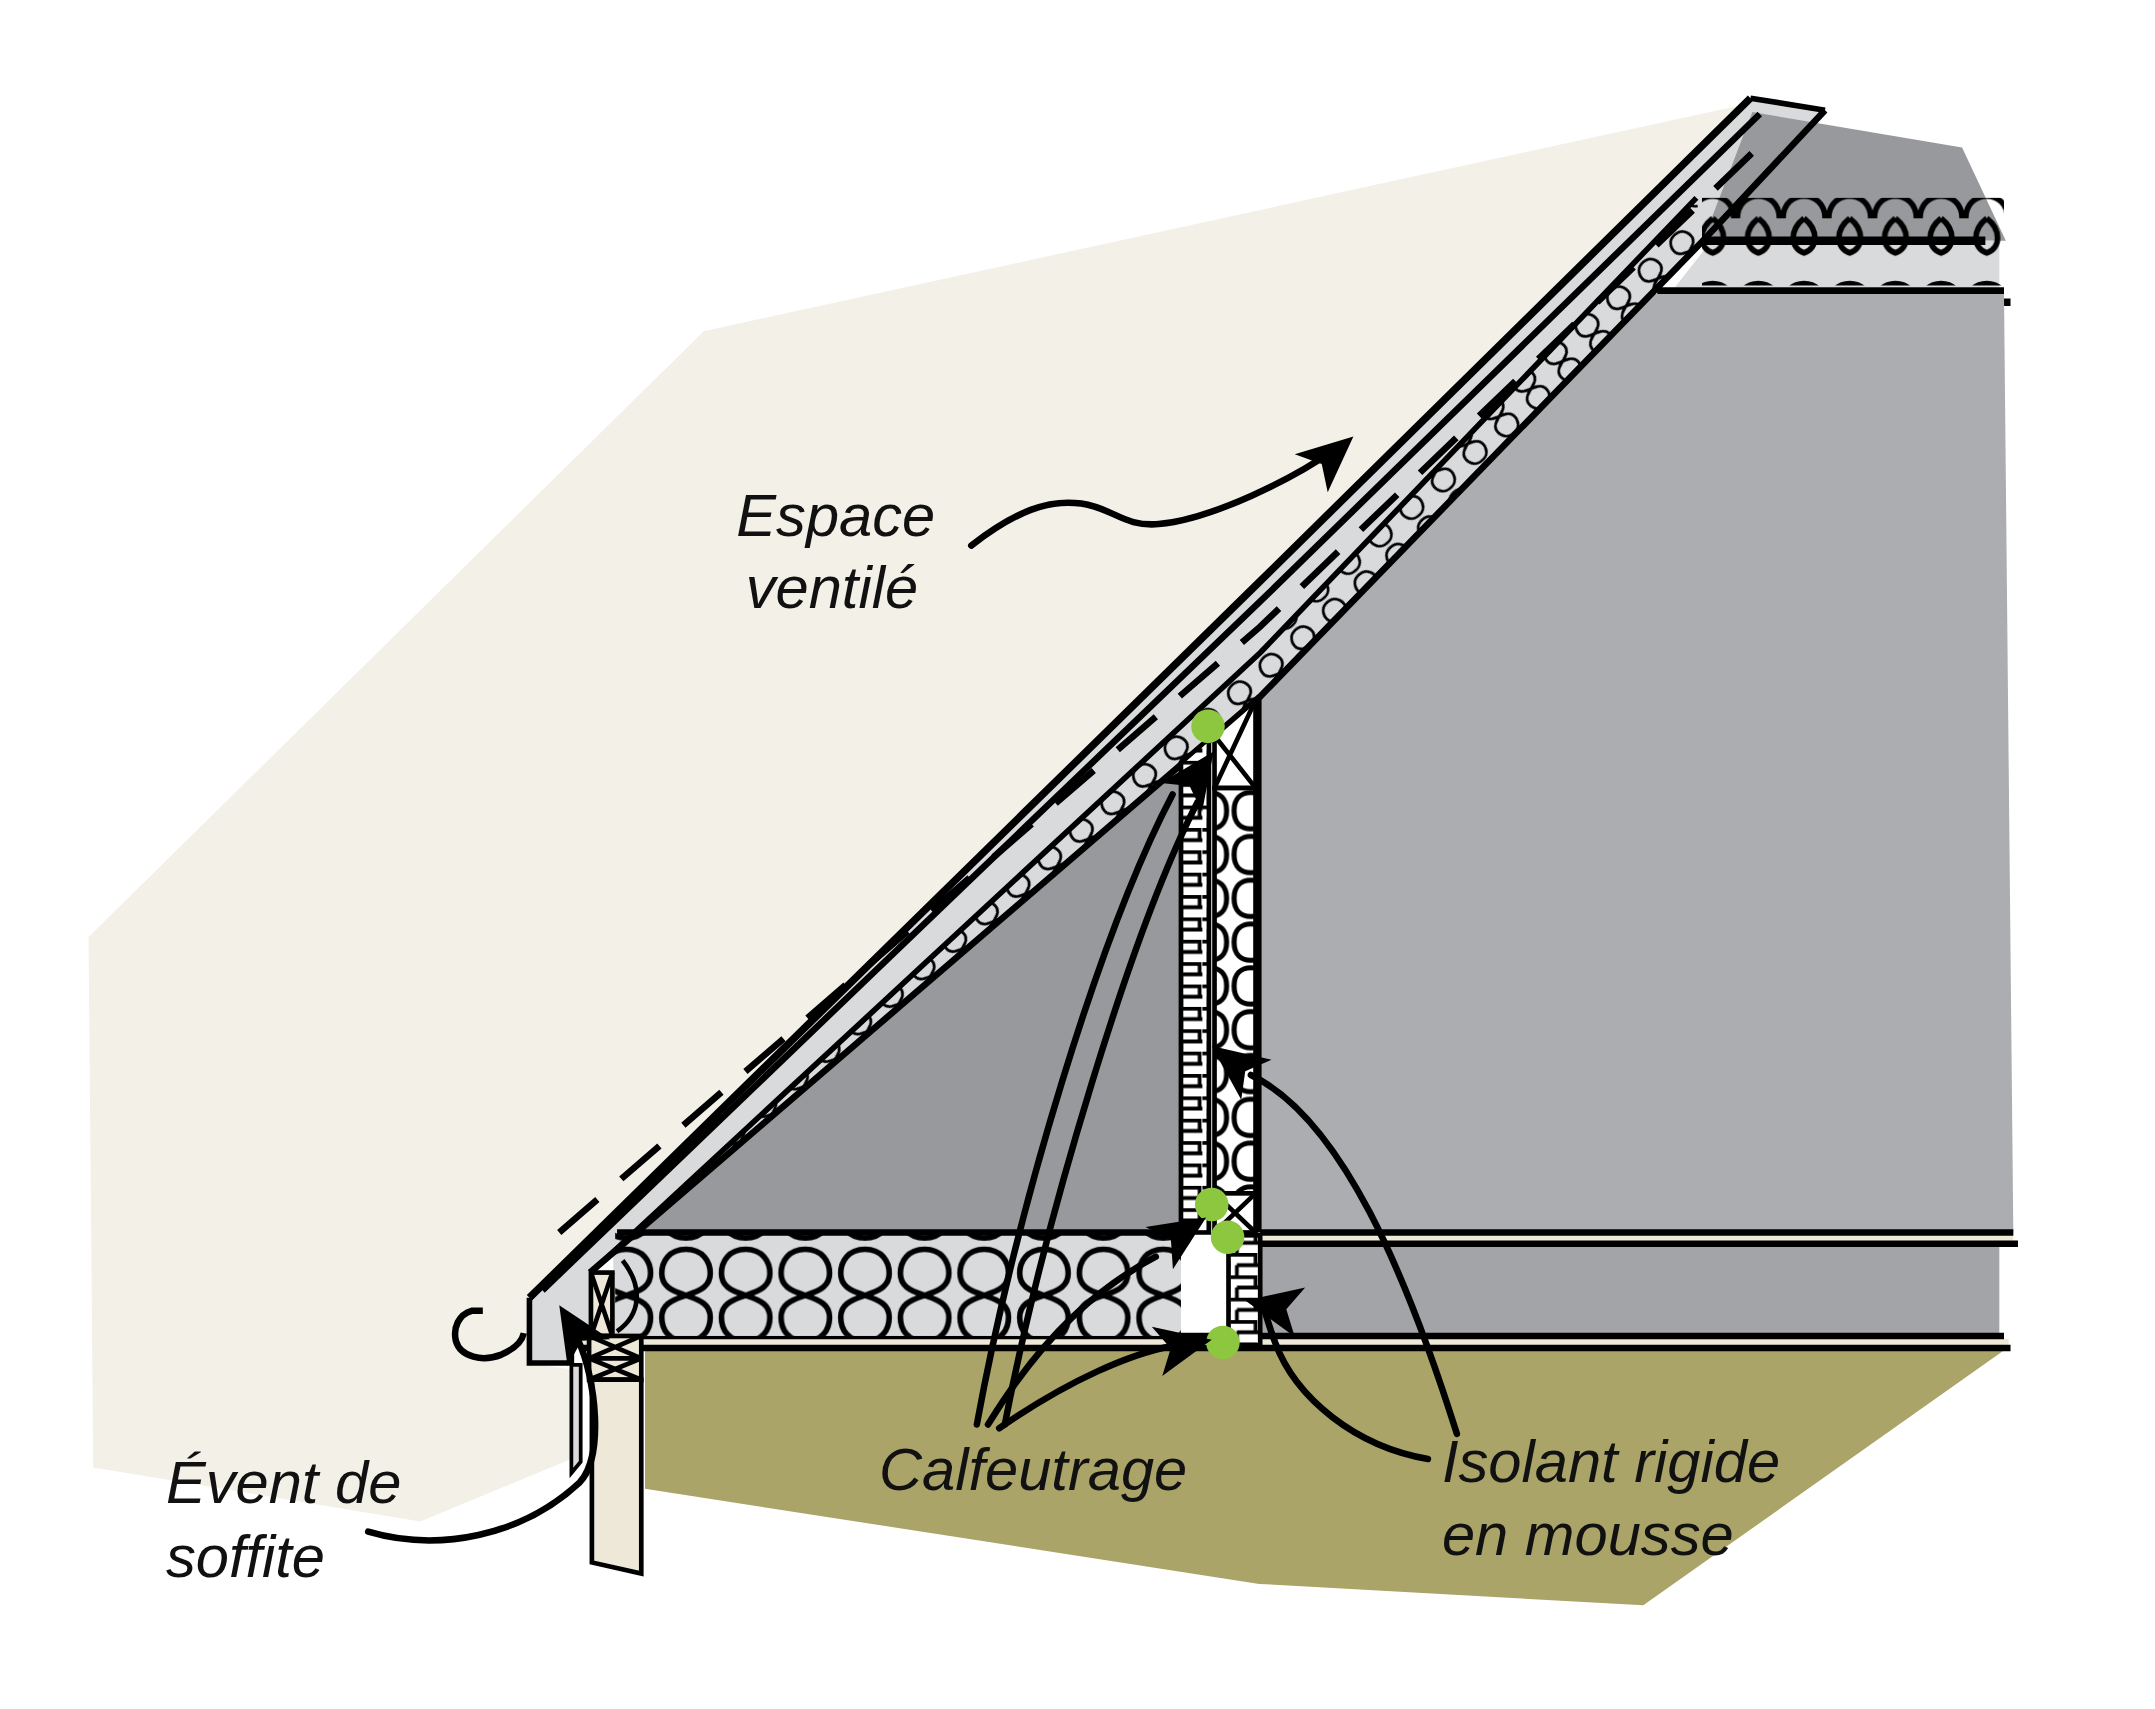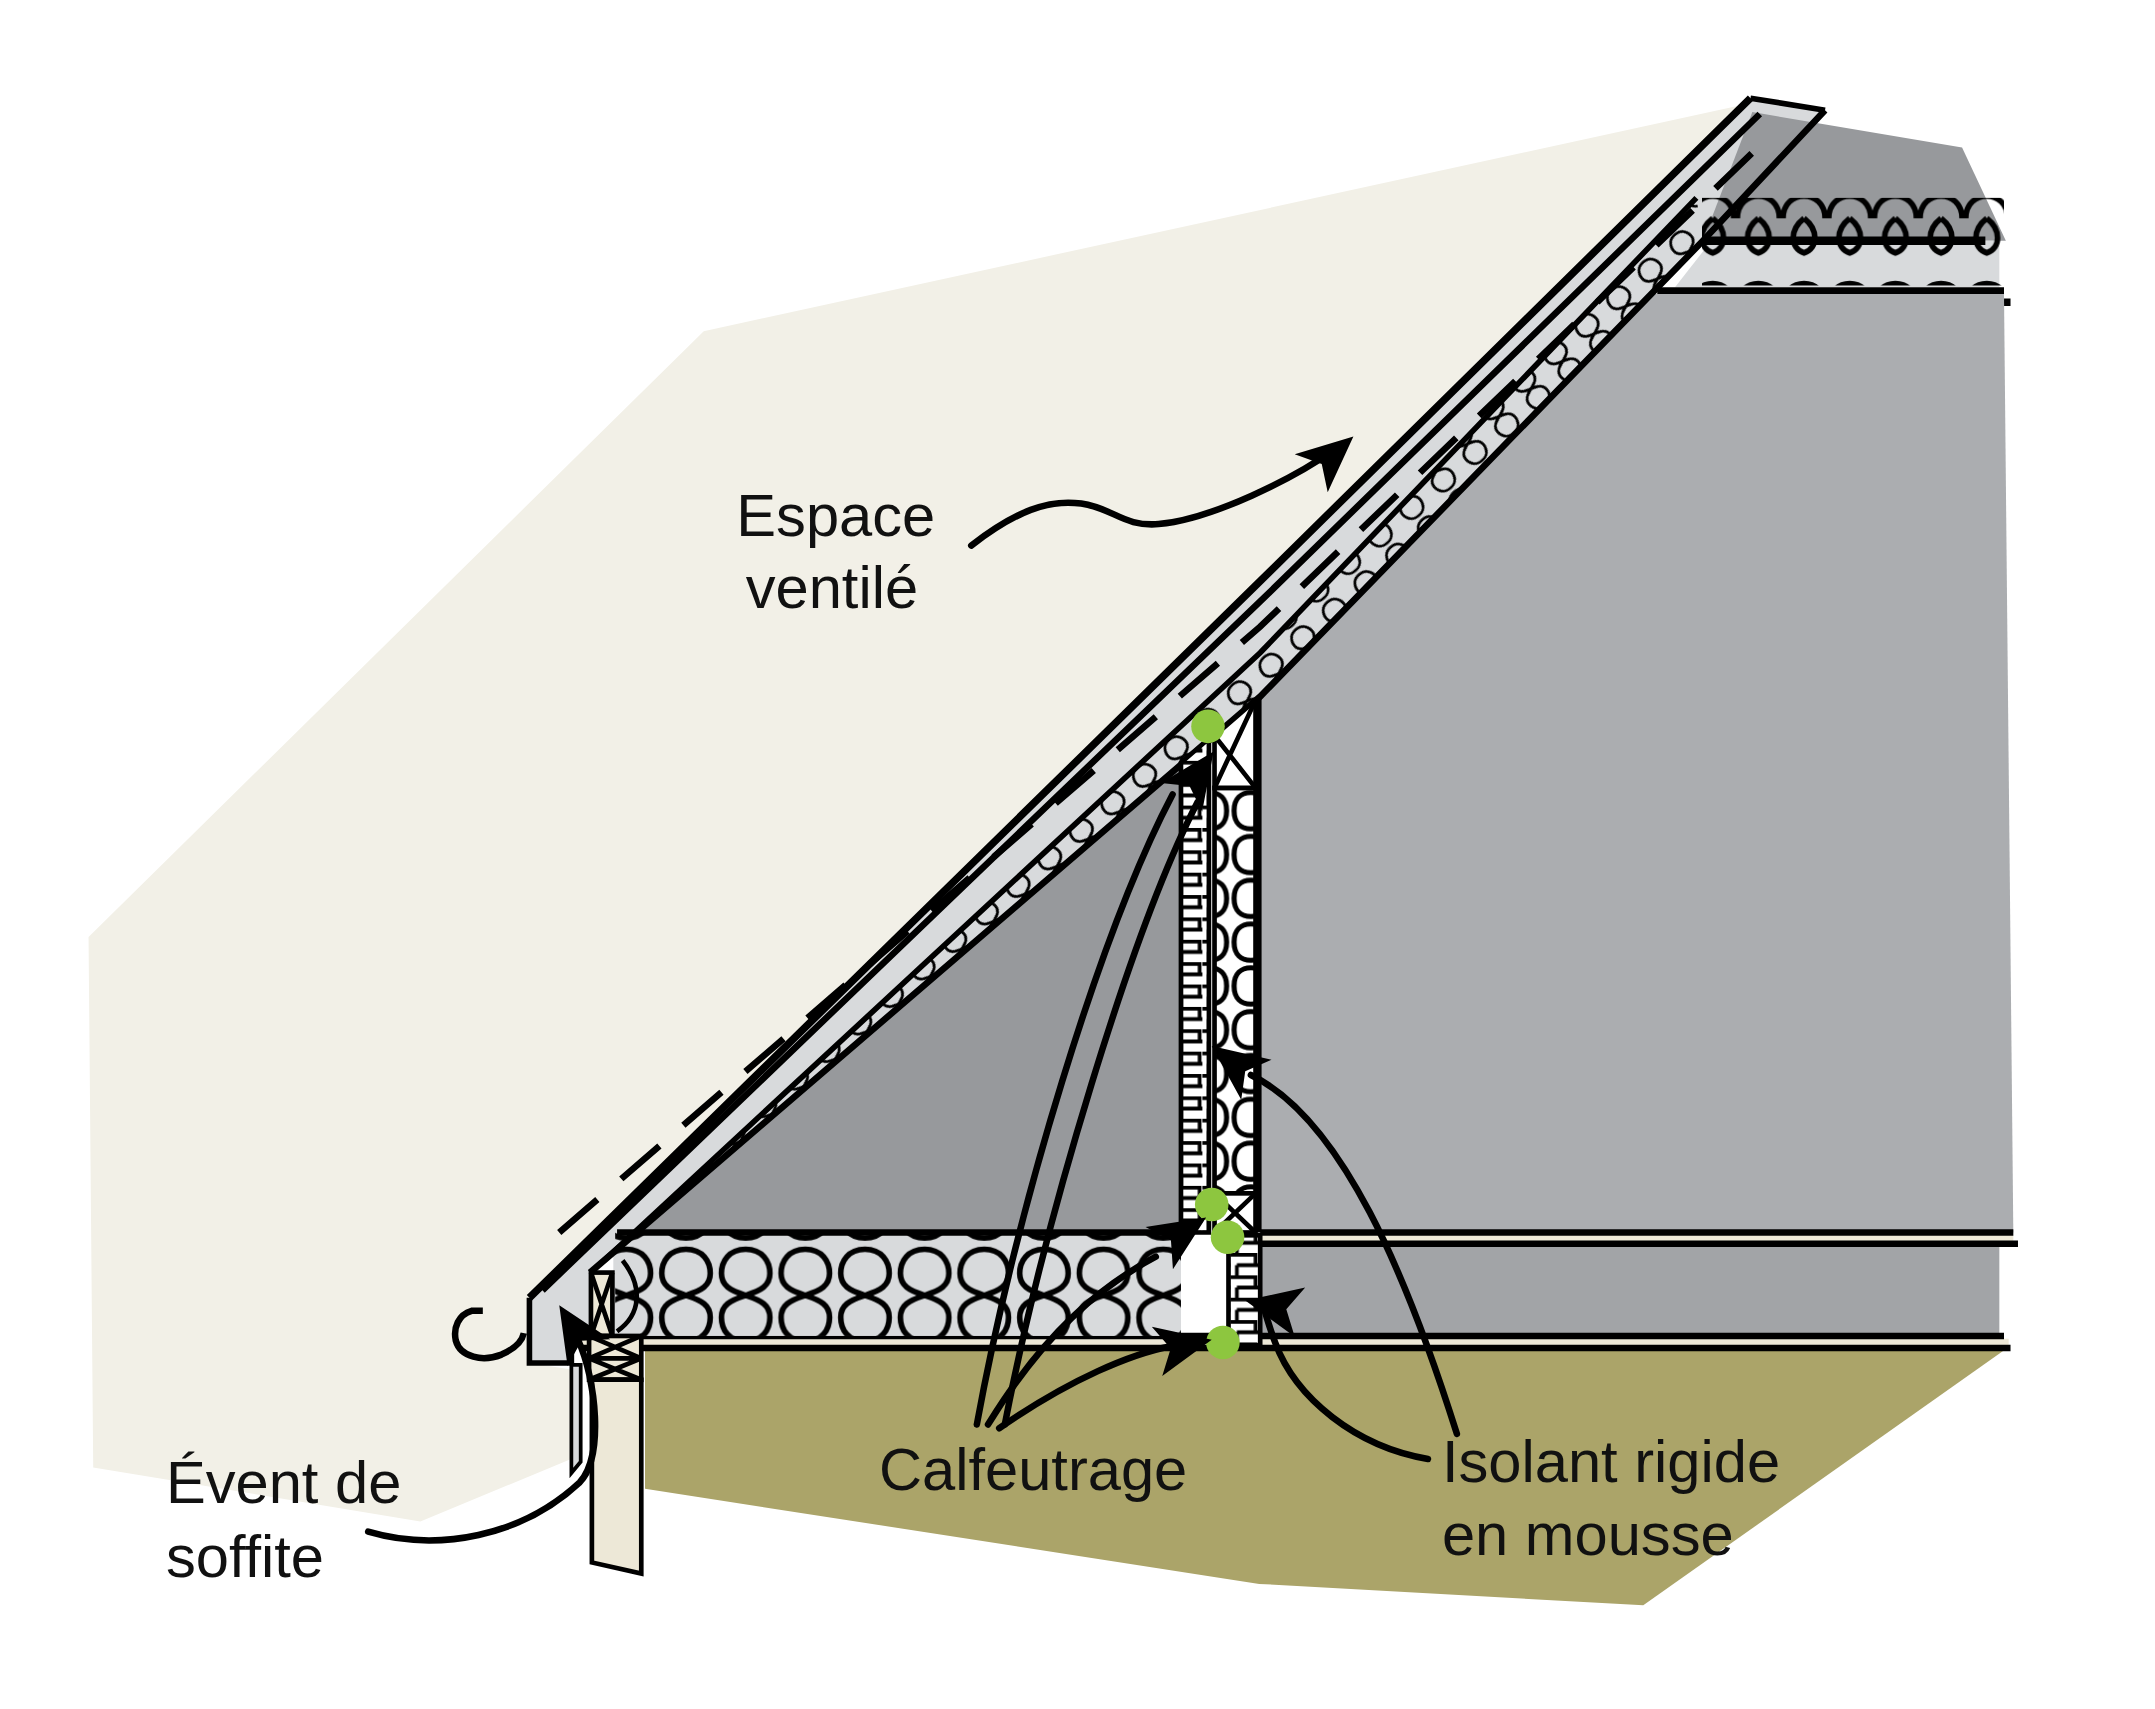--- a/index.html
+++ b/index.html
@@ -1,17 +1,17 @@
 <!DOCTYPE html>
 <html style="font-size:15px"><head>
 <meta charset="utf-8">
 <style>
   html,body{margin:0;padding:0;background:#ffffff;}
   .stage{position:relative;width:2151px;height:1710px;background:#ffffff;overflow:hidden;
-         font-family:"Liberation Sans", sans-serif;}
+         font-family:"Liberation Sans", sans-serif;font-style:italic;}
   svg{position:absolute;left:0;top:0;}
   text{font-family:"Liberation Sans", sans-serif;fill:#111111;}
   .lbl{font-size:64px;}
 </style>
 </head>
 <body>
 
 <div class="stage">
 <svg viewBox="0 0 2312 1834" width="2155" height="1710">
   <defs>

